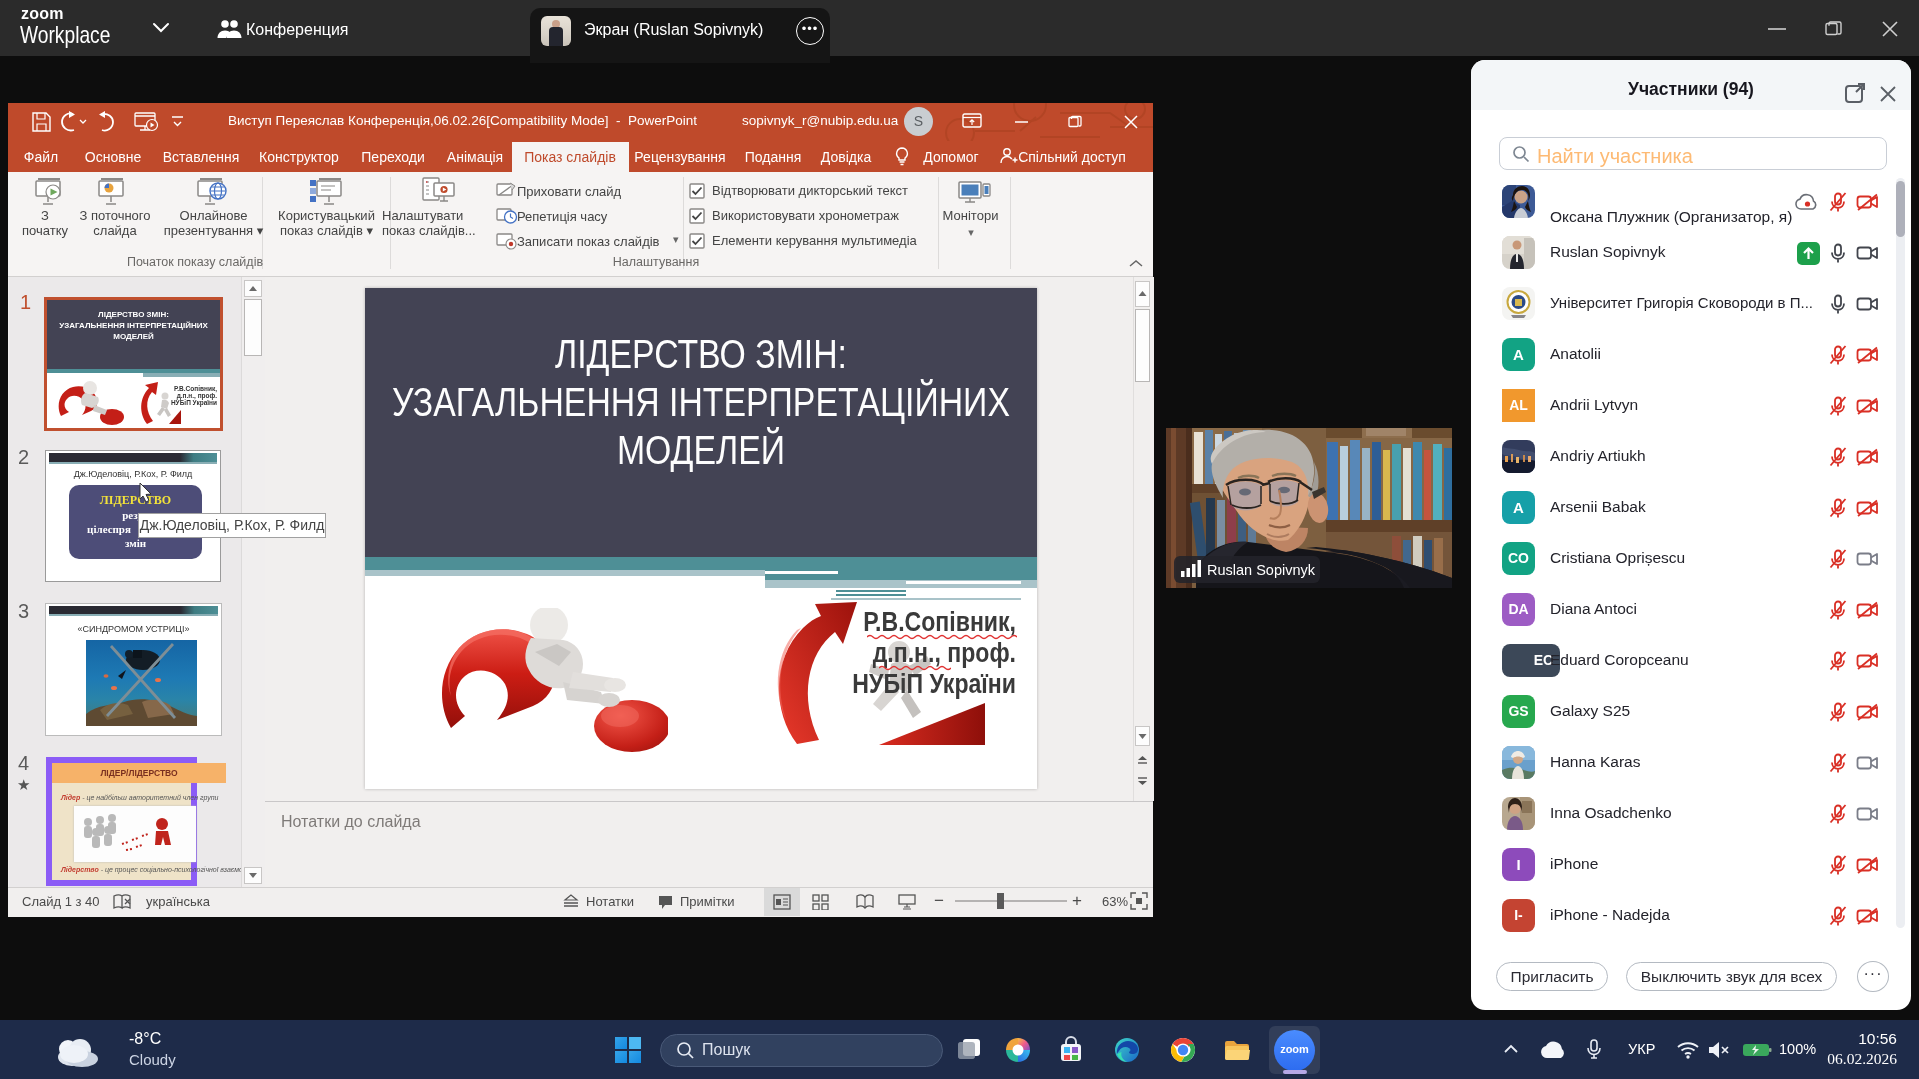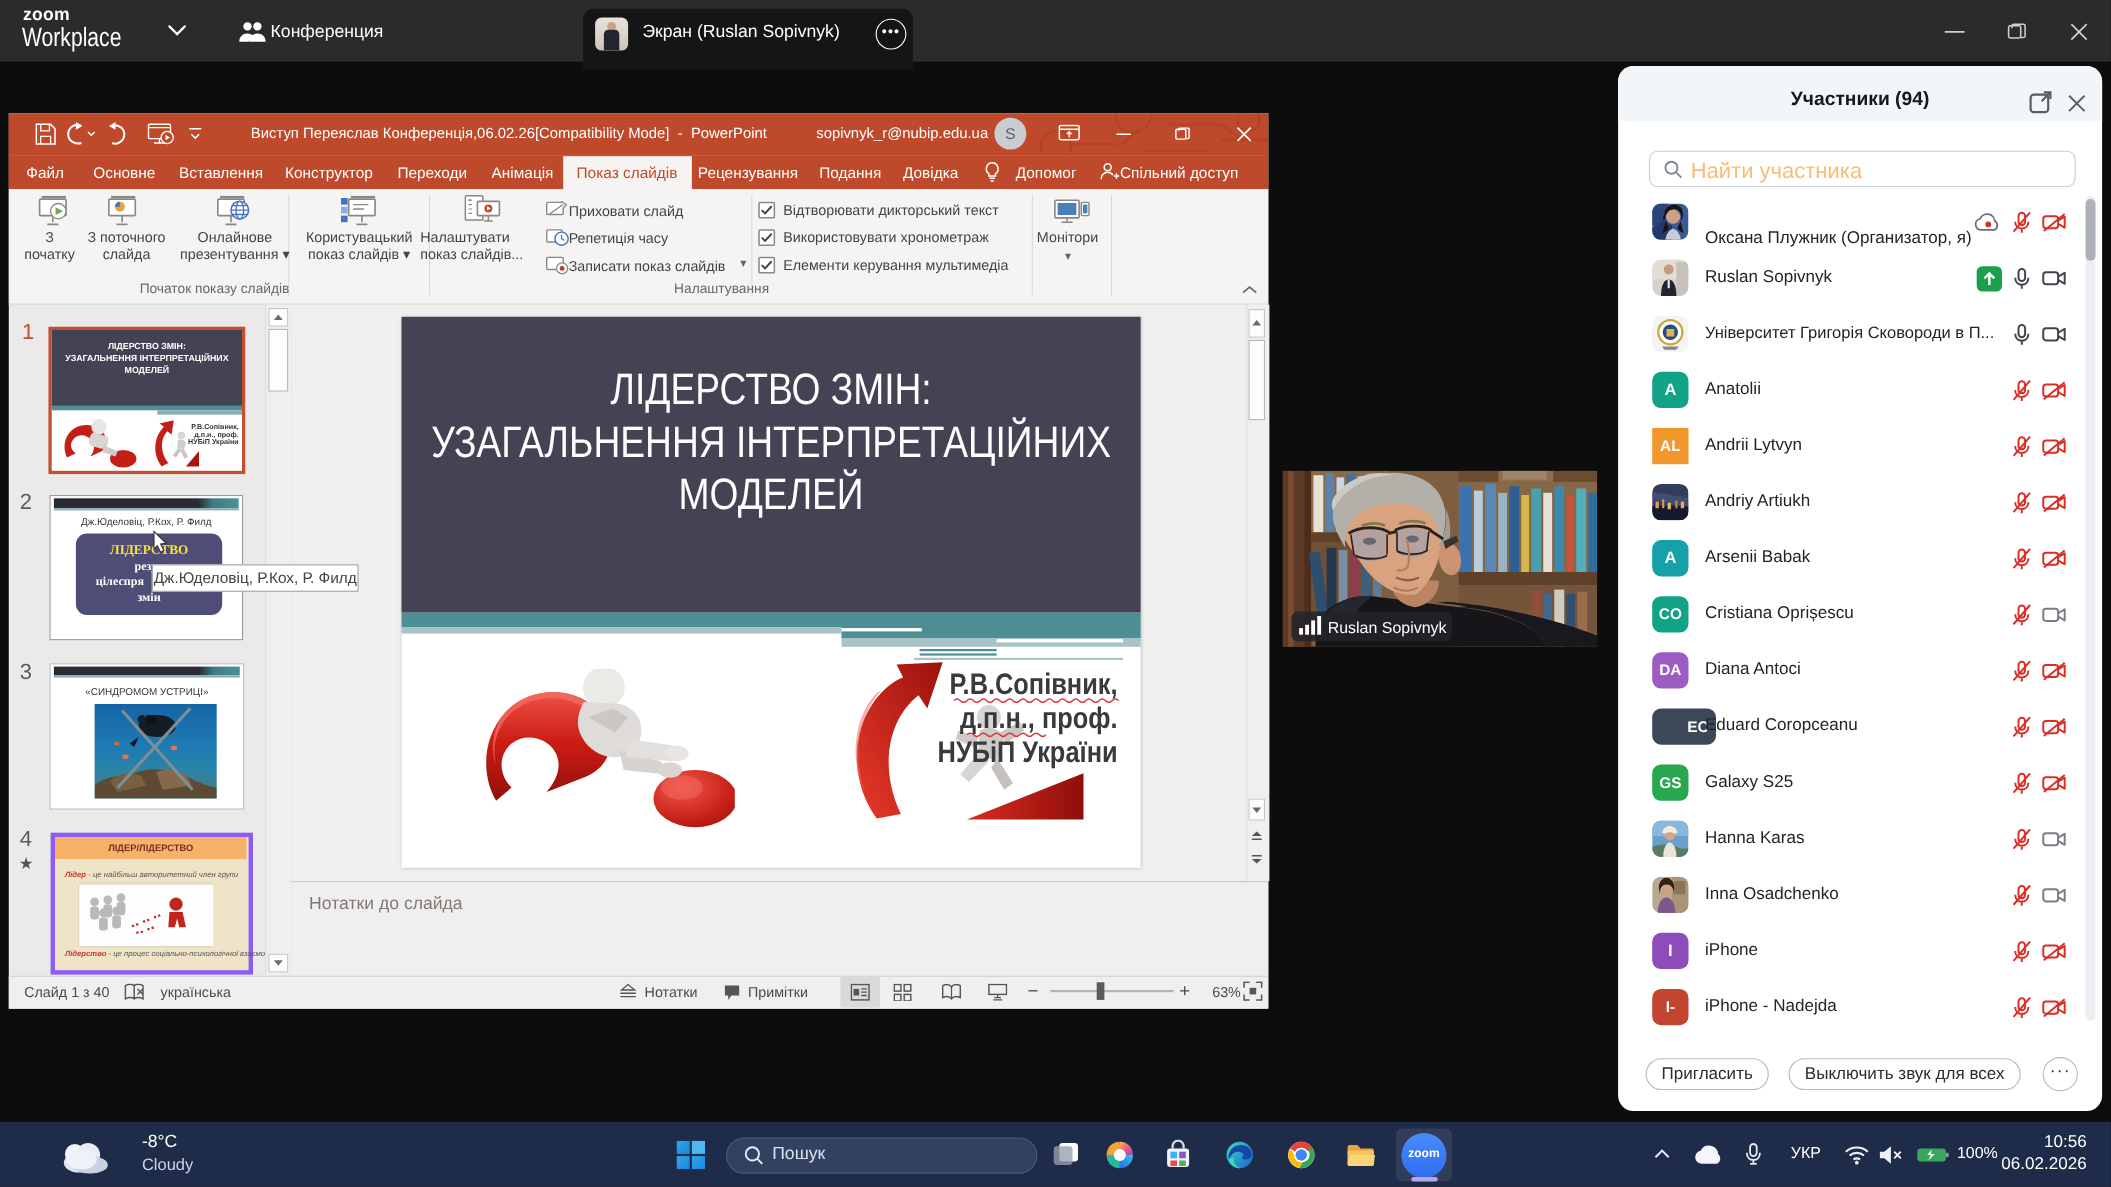--- a/index.html
+++ b/index.html
@@ -280,21 +280,21 @@
             <path d="M14 70c8-7 18-9 28-5l5 9-26 6z" fill="#76603f"></path>
             <path d="M56 62c9-4 20-2 28 3l4 9-26 4z" fill="#86684a"></path>
             <ellipse cx="28" cy="48" rx="3" ry="2" fill="#e8734a"></ellipse>
             <ellipse cx="72" cy="40" rx="3" ry="2" fill="#e8734a"></ellipse>
             <ellipse cx="20" cy="36" rx="2.5" ry="1.7" fill="#d86a42"></ellipse>
             <path d="M25 6l64 72M87 4L21 76" stroke="#7e8e96" stroke-width="2.8"></path>
           </svg>
   </div>
 </div>
 
-<div class="abs" style="left:46px;top:757px;width:184px;height:129px;background:#efe3c8;border:4px solid #8b5cf6;box-sizing:border-box;">
+<div class="abs" style="left:46px;top:757px;width:151px;height:129px;background:#efe3c8;border:6px solid #8b5cf6;box-sizing:border-box;">
   <div class="abs" style="left:0;top:0;width:174px;height:20px;background:#f6b269;"></div>
   <div class="abs tx" style="left:0;top:5px;width:174px;text-align:center;color:#7a3020;font-size:8.5px;font-weight:700;">ЛІДЕР/ЛІДЕРСТВО</div>
   <div class="abs tx" style="left:9px;top:31px;color:#c23b2e;font-size:7px;font-style:italic;"><b>Лідер</b><span style="color:#555;"> - це найбільш авторитетний член групи</span></div>
   <div class="abs" style="left:22px;top:43px;width:122px;height:56px;background:#fdfdfd;box-shadow:0 0 2px #bbb;">
     <svg class="abs" style="left:0;top:0" width="122" height="56" viewBox="0 0 122 56">
             <g fill="#b9b9b9">
               <circle cx="14" cy="16" r="4"></circle>
               <rect x="10" y="20" width="8" height="12" rx="3"></rect>
               <circle cx="26" cy="14" r="4"></circle>
               <rect x="22" y="18" width="8" height="12" rx="3"></rect>
@@ -959,16 +959,16 @@
         <path d="M2 6h4l6-5v16l-6-5H2z" fill="#eef1f7"></path>
         <path d="M15 6l6 6M21 6l-6 6" stroke="#eef1f7" stroke-width="1.7"></path>
       </svg>
 <svg class="abs" style="left:1742px;top:1042px" width="30" height="16" viewBox="0 0 30 16">
         <rect x="1" y="2" width="26" height="12" rx="3" fill="#3aa85c"></rect>
         <rect x="27" y="6" width="2.5" height="4" rx="1" fill="#8aa890"></rect>
         <path d="M14 3l-4 5h3l-2 5 6-6h-3.5z" fill="#eaf4ee"></path>
       </svg>
 <div class="abs tx" style="left:1779px;top:1041px;color:#fff;font-size:14.5px;">100%</div>
 <div class="abs tx" style="left:1827px;top:1030px;width:70px;text-align:right;color:#fff;font-size:15.5px;">10:56</div>
-<div class="abs tx" style="left:1810px;top:1050px;width:87px;text-align:right;color:#fff;font-size:15.5px;">06.02.2026</div>
+<div class="abs tx" style="left:1810px;top:1050px;width:87px;text-align:right;color:#fff;font-size:15.5px;font-family:Liberation Serif, serif;">06.02.2026</div>
 </div>
 
 </div>
 
 </body></html>

